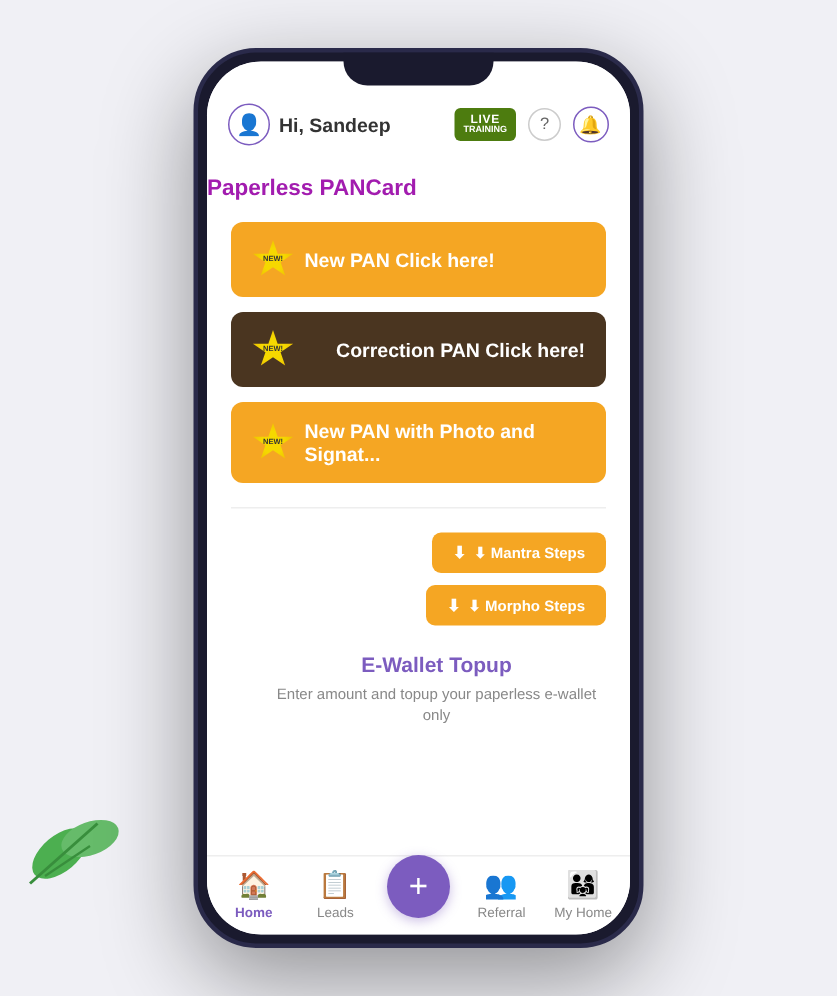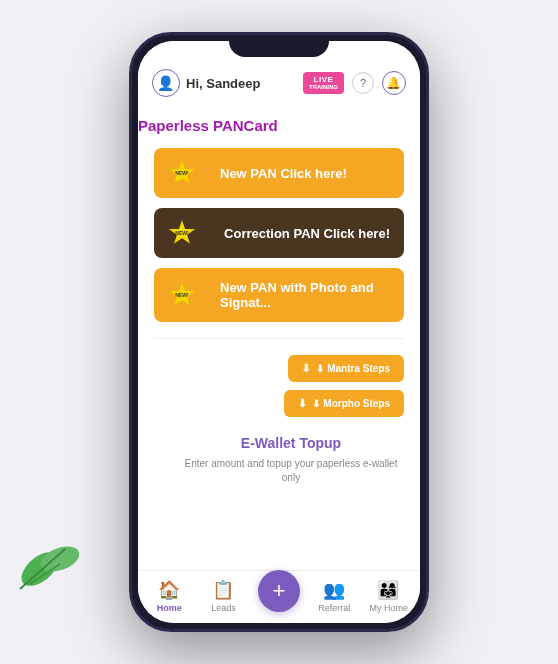--- a/index.html
+++ b/index.html
@@ -105,21 +105,21 @@
       text-align: center;
     }
 
     .header-right {
       display: flex;
       align-items: center;
       gap: 8px;
     }
 
     .live-badge {
-      background: #ec4899;
+      background: #4d7c0f;
       color: #fff;
       font-size: 7px;
       font-weight: 700;
       padding: 3px 6px;
       border-radius: 4px;
       text-align: center;
       line-height: 1.2;
     }
 
     .live-badge .live-text {
@@ -184,21 +184,21 @@
     .pan-btn {
       border: none;
       border-radius: 8px;
       padding: 12px 14px;
       font-size: 13px;
       font-weight: 700;
       color: #fff;
       cursor: pointer;
       display: flex;
       align-items: center;
-      gap: 24px;
+      gap: 7px;
       width: 100%;
       text-align: left;
     }
 
     .pan-btn-orange {
       background: #f5a623;
     }
 
     .pan-btn-dark {
       background: #4a3520;

